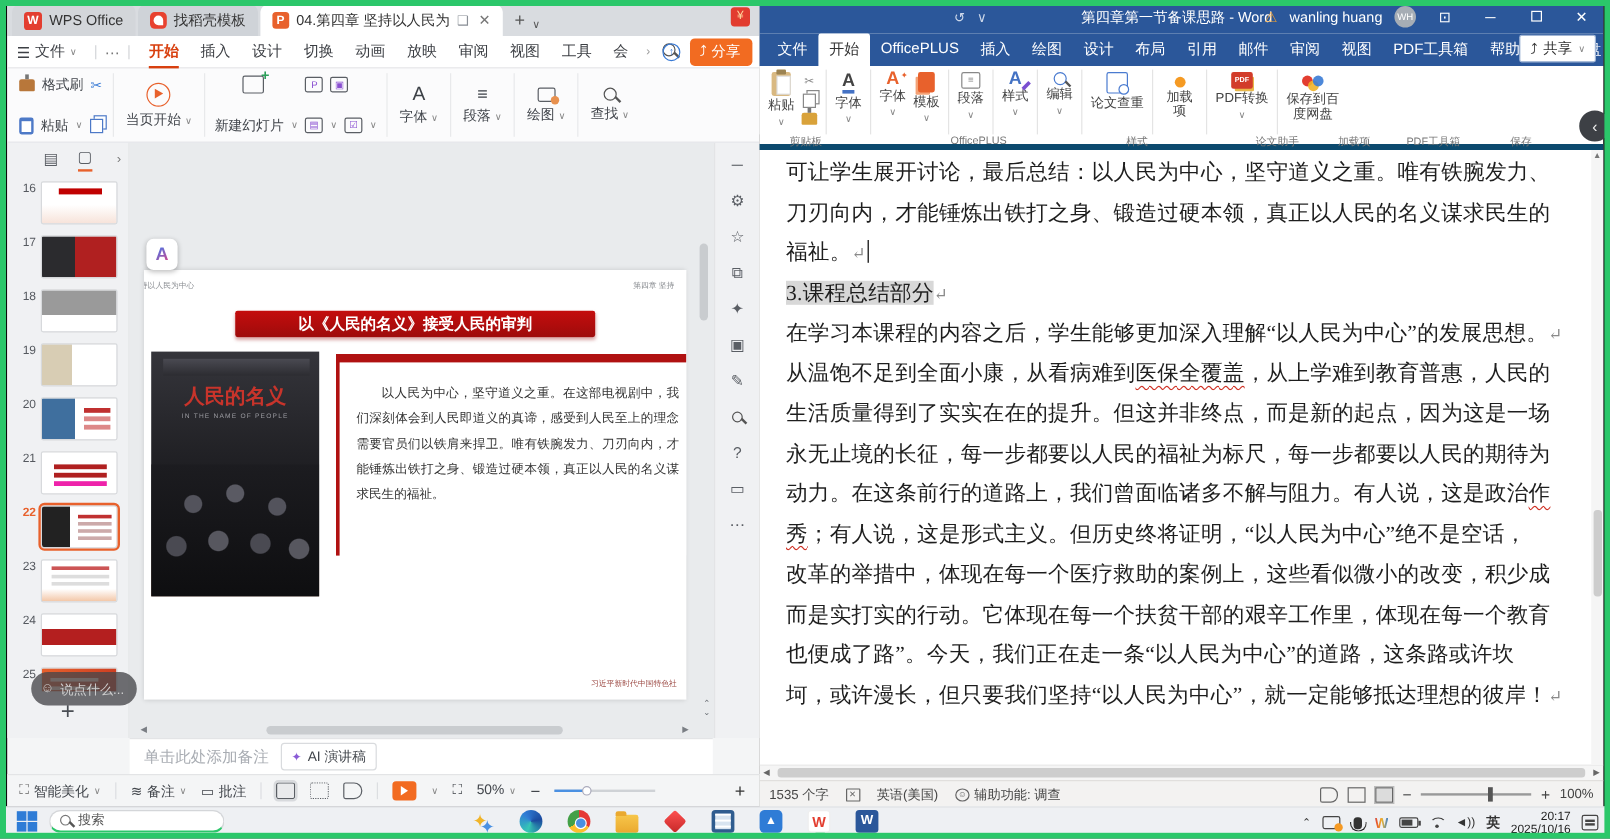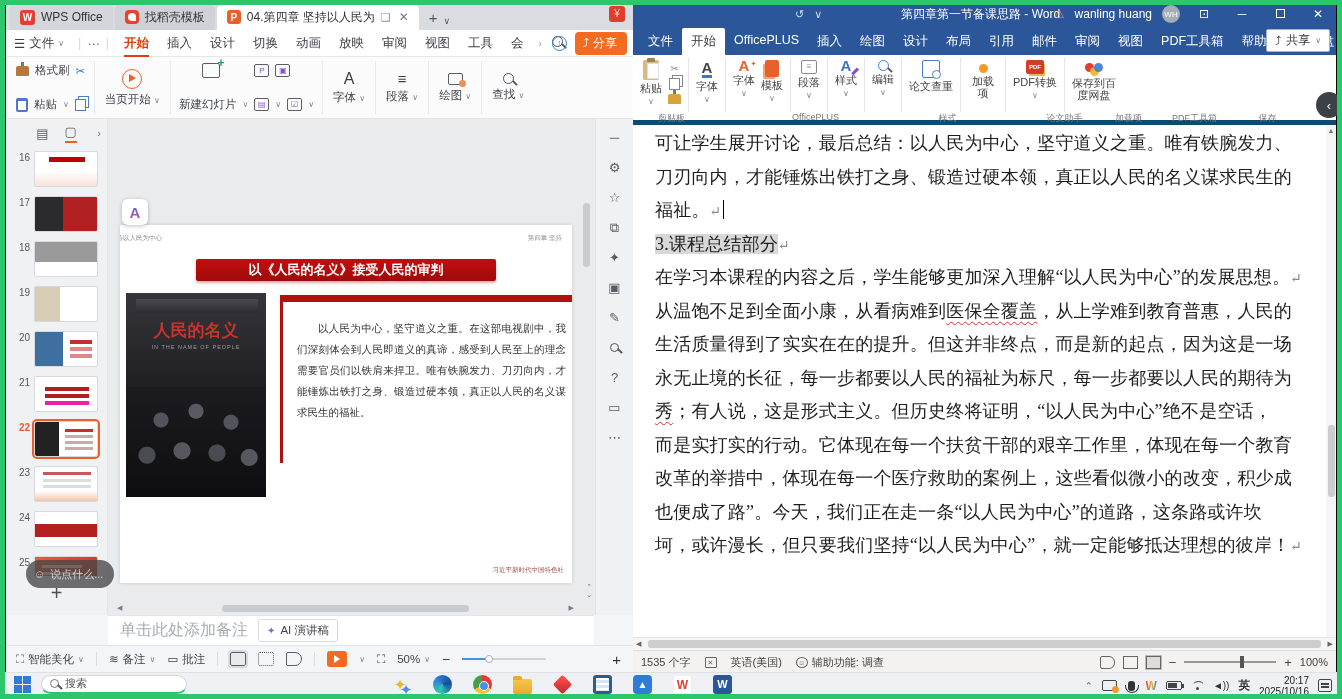--- a/index.html
+++ b/index.html
@@ -123,21 +123,21 @@
   .h-track { flex:1; height:9px; position:relative; }
   .h-thumb { position:absolute; left:22%; width:56%; height:7px; background:#c9cccf; border-radius:4px; top:1px; }
   .h-arrow { font-size:7px; color:#7a7e84; padding:0 3px; }
   .page-nav { position:absolute; right:3px; bottom:16px; font-size:7px; color:#6a6e74; text-align:center; line-height:8px; }
 
   .rail { width:38px; background:#f0f1f3; border-left:1px solid #e3e4e6; display:flex; flex-direction:column; align-items:center;
     gap:17px; padding-top:12px; font-size:13px; color:#5a5e64; }
   .rail span { line-height:13px; }
 
   .notes-row { height:30px; margin-left:102px; width:486px; background:#fff; border-top:1px solid #e3e4e6; display:flex; align-items:center; gap:10px; padding-left:12px; }
-  .notes-ph { font-size:16px; color:#a9adb3; }
+  .notes-ph { font-size:13px; color:#a9adb3; }
   .ai-btn { border:1px solid #d9dbde; border-radius:3px; background:#fff; font-size:11.5px; color:#41454b; padding:3px 8px; display:flex; gap:5px; align-items:center; }
   .ai-ic { color:#8a5cd6; font-size:10px; }
 
   .wps-status { height:27px; background:#f4f5f6; border-top:1px solid #e3e4e6; display:flex; align-items:center; font-size:11.5px; color:#41454b; padding:0 10px; gap:12px; position:relative; }
   .ws-sep { width:1px; height:14px; background:#dcdee1; }
   .ws-item { display:flex; align-items:center; gap:4px; }
   .view-ic { width:16px; height:14px; border:1.3px solid #5a5e64; border-radius:2px; }
   .view-ic.sel { outline:2px solid #d8dadd; background:#e9eaec; }
   .play-sq { width:20px; height:16px; background:#f26b21; border-radius:3px; position:relative; }
   .play-sq::after{ content:""; position:absolute; left:7px; top:4px; border-left:6px solid #fff; border-top:4px solid transparent; border-bottom:4px solid transparent; }
@@ -649,23 +649,24 @@
     <div class="w-doc">
       <div class="doc-lines" id="docLines">
           <div class="dline"><span>可让学生展开讨论，最后总结：以人民为中心，坚守道义之重。唯有铁腕发力、</span></div>
           <div class="dline"><span>刀刃向内，才能锤炼出铁打之身、锻造过硬本领，真正以人民的名义谋求民生的</span></div>
           <div class="dline"><span>福祉。</span><span class="seg-mark">↵</span><span class="seg-cursor"></span></div>
           <div class="dline"><span class="seg-hl">3.课程总结部分</span><span class="seg-mark">↵</span></div>
           <div class="dline"><span>在学习本课程的内容之后，学生能够更加深入理解“以人民为中心”的发展思想。</span><span class="seg-mark">↵</span></div>
           <div class="dline"><span>从温饱不足到全面小康，从看病难到</span><span class="seg-sp">医保全覆盖</span><span>，从上学难到教育普惠，人民的</span></div>
           <div class="dline"><span>生活质量得到了实实在在的提升。但这并非终点，而是新的起点，因为这是一场</span></div>
           <div class="dline"><span>永无止境的长征，每一步都要以人民的福祉为标尺，每一步都要以人民的期待为</span></div>
+          <div class="dline"><span>动力。在这条前行的道路上，我们曾面临诸多不解与阻力。有人说，这是政治</span><span class="seg-sp">作</span></div>
           <div class="dline"><span class="seg-sp">秀</span><span>；有人说，这是形式主义。但历史终将证明，“以人民为中心”绝不是空话，</span></div>
+          <div class="dline"><span>改革的举措中，体现在每一个医疗救助的案例上，这些看似微小的改变，积少成</span></div>
           <div class="dline"><span>而是实打实的行动。它体现在每一个扶贫干部的艰辛工作里，体现在每一个教育</span></div>
-          <div class="dline"><span>改革的举措中，体现在每一个医疗救助的案例上，这些看似微小的改变，积少成</span></div>
           <div class="dline"><span>也便成了路”。今天，我们正在走一条“以人民为中心”的道路，这条路或许坎</span></div>
           <div class="dline"><span>坷，或许漫长，但只要我们坚持“以人民为中心”，就一定能够抵达理想的彼岸！</span><span class="seg-mark">↵</span></div>
         </div>
       <div class="w-vscroll">
         <span class="arrow">▲</span>
         <div class="w-vthumb"></div>
       </div>
     </div>
     <div class="w-hscroll">
       <span style="padding:0 3px;">◀</span>

